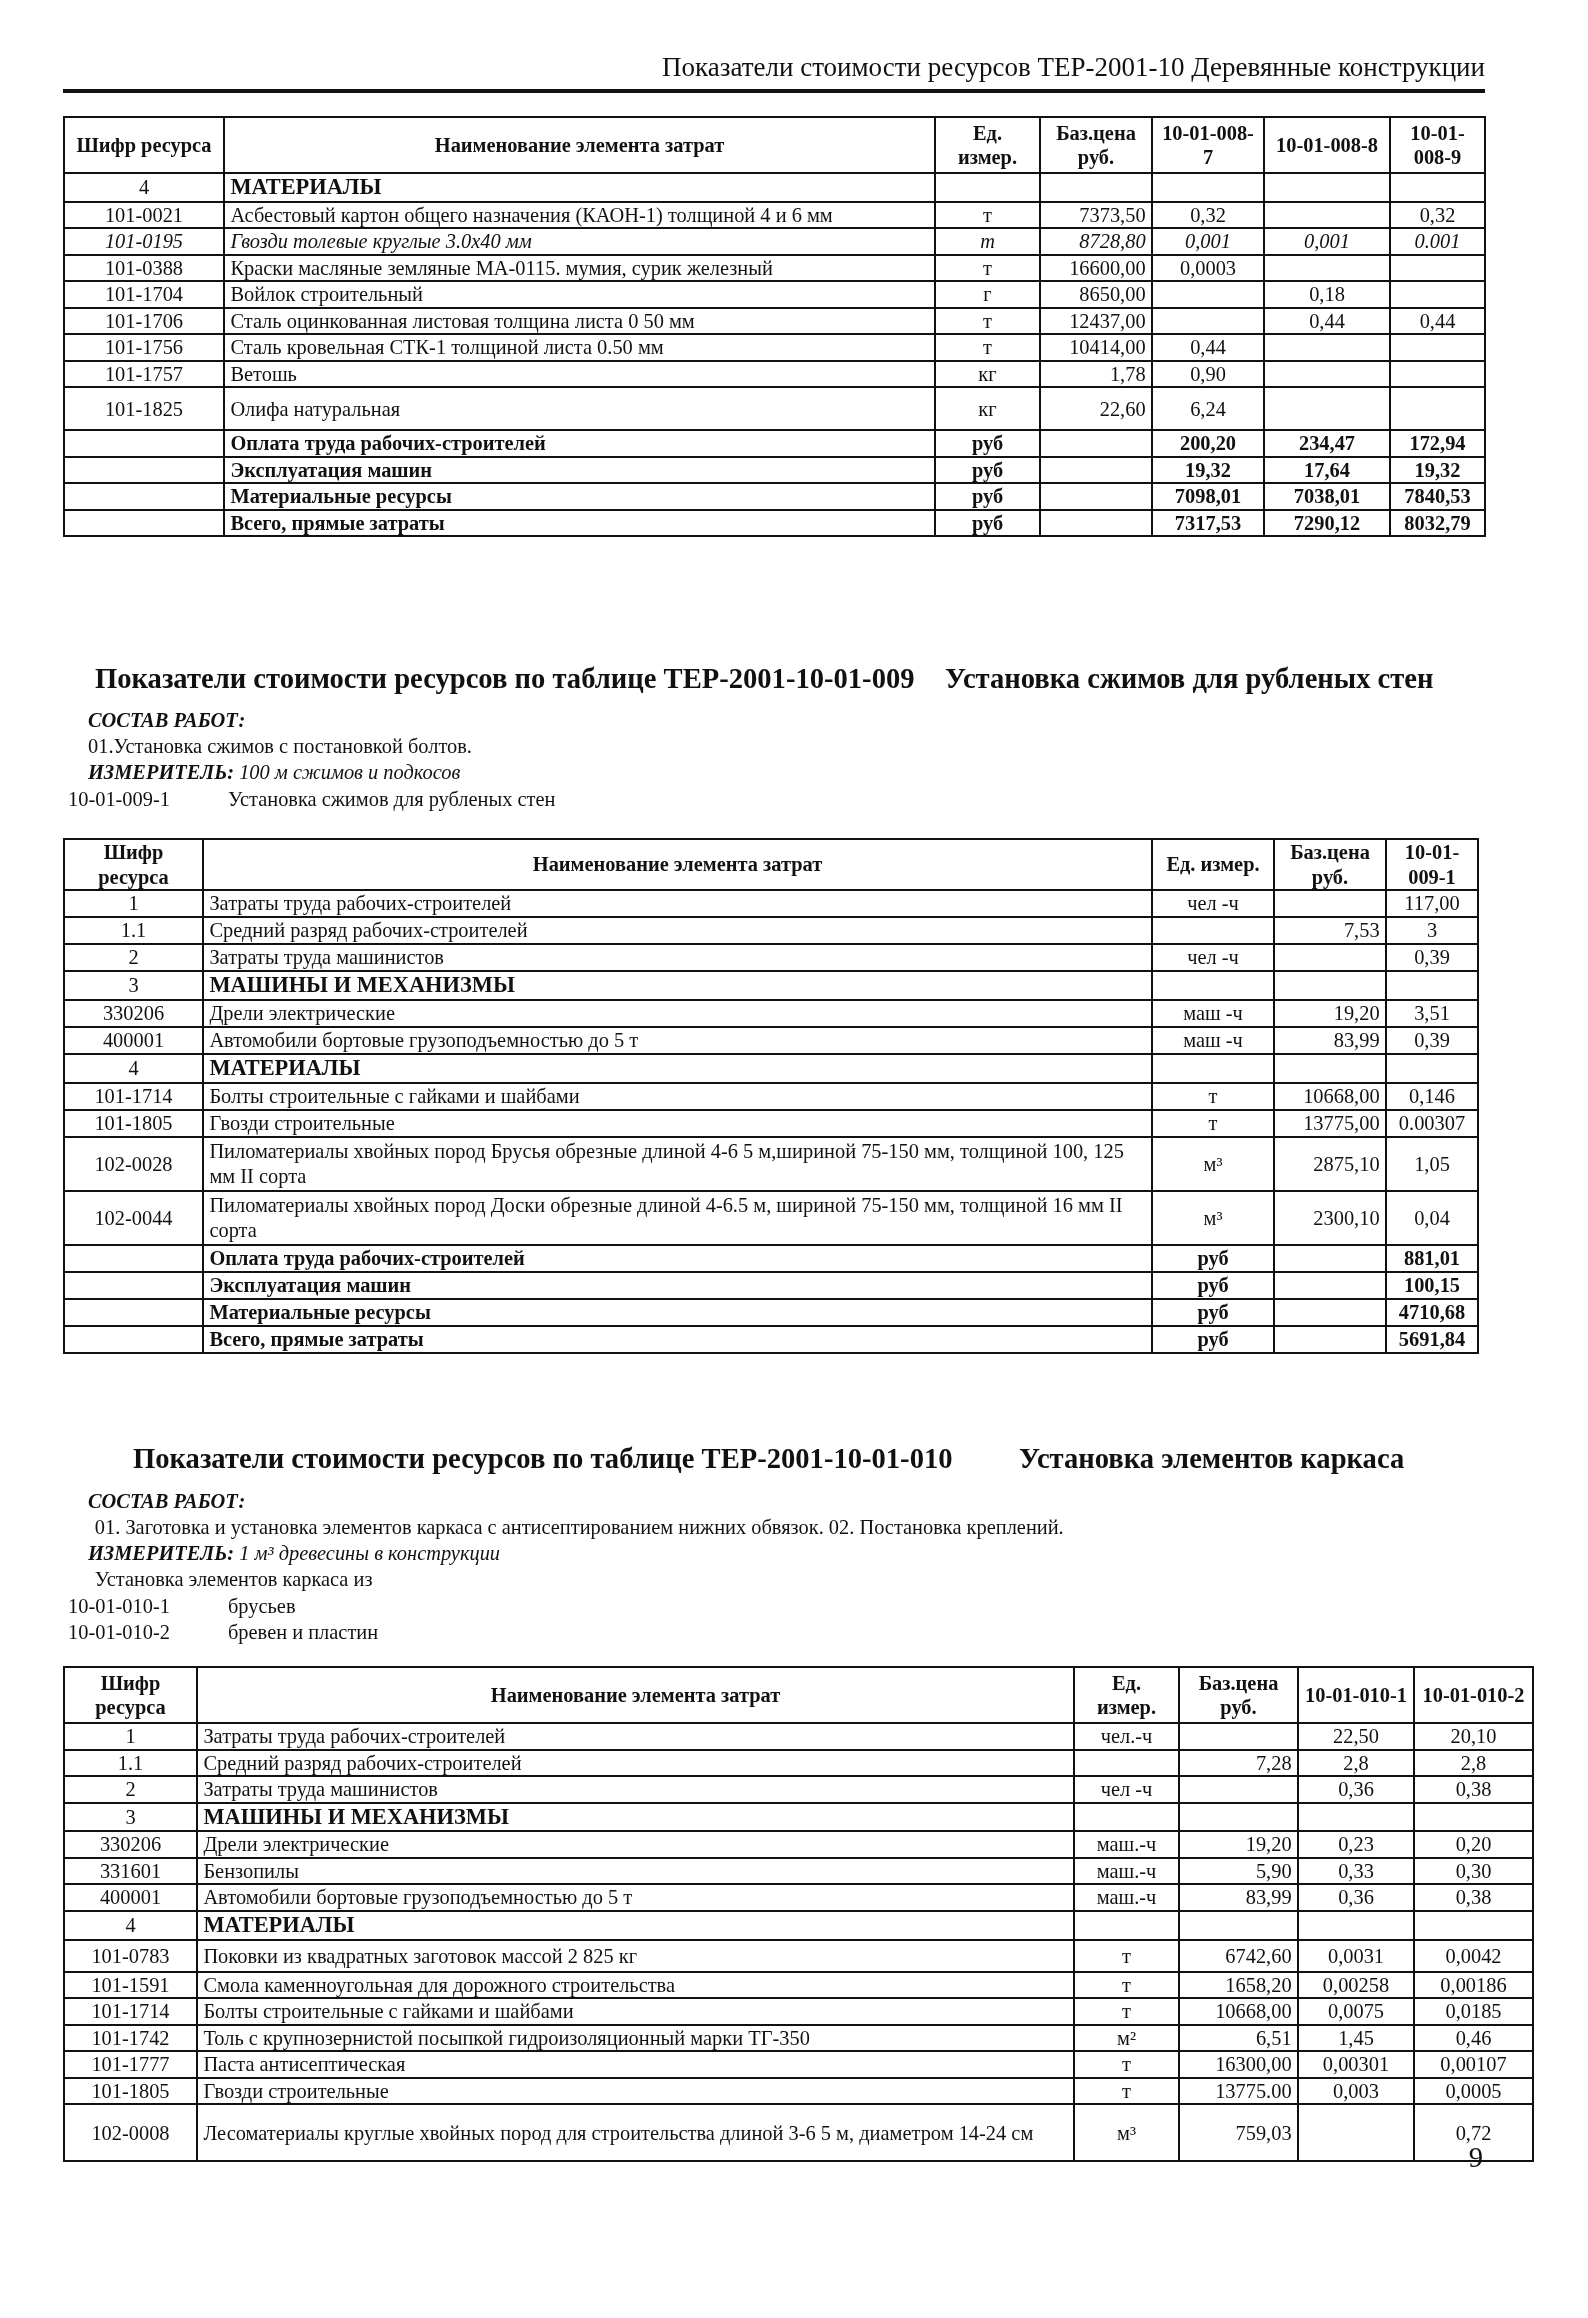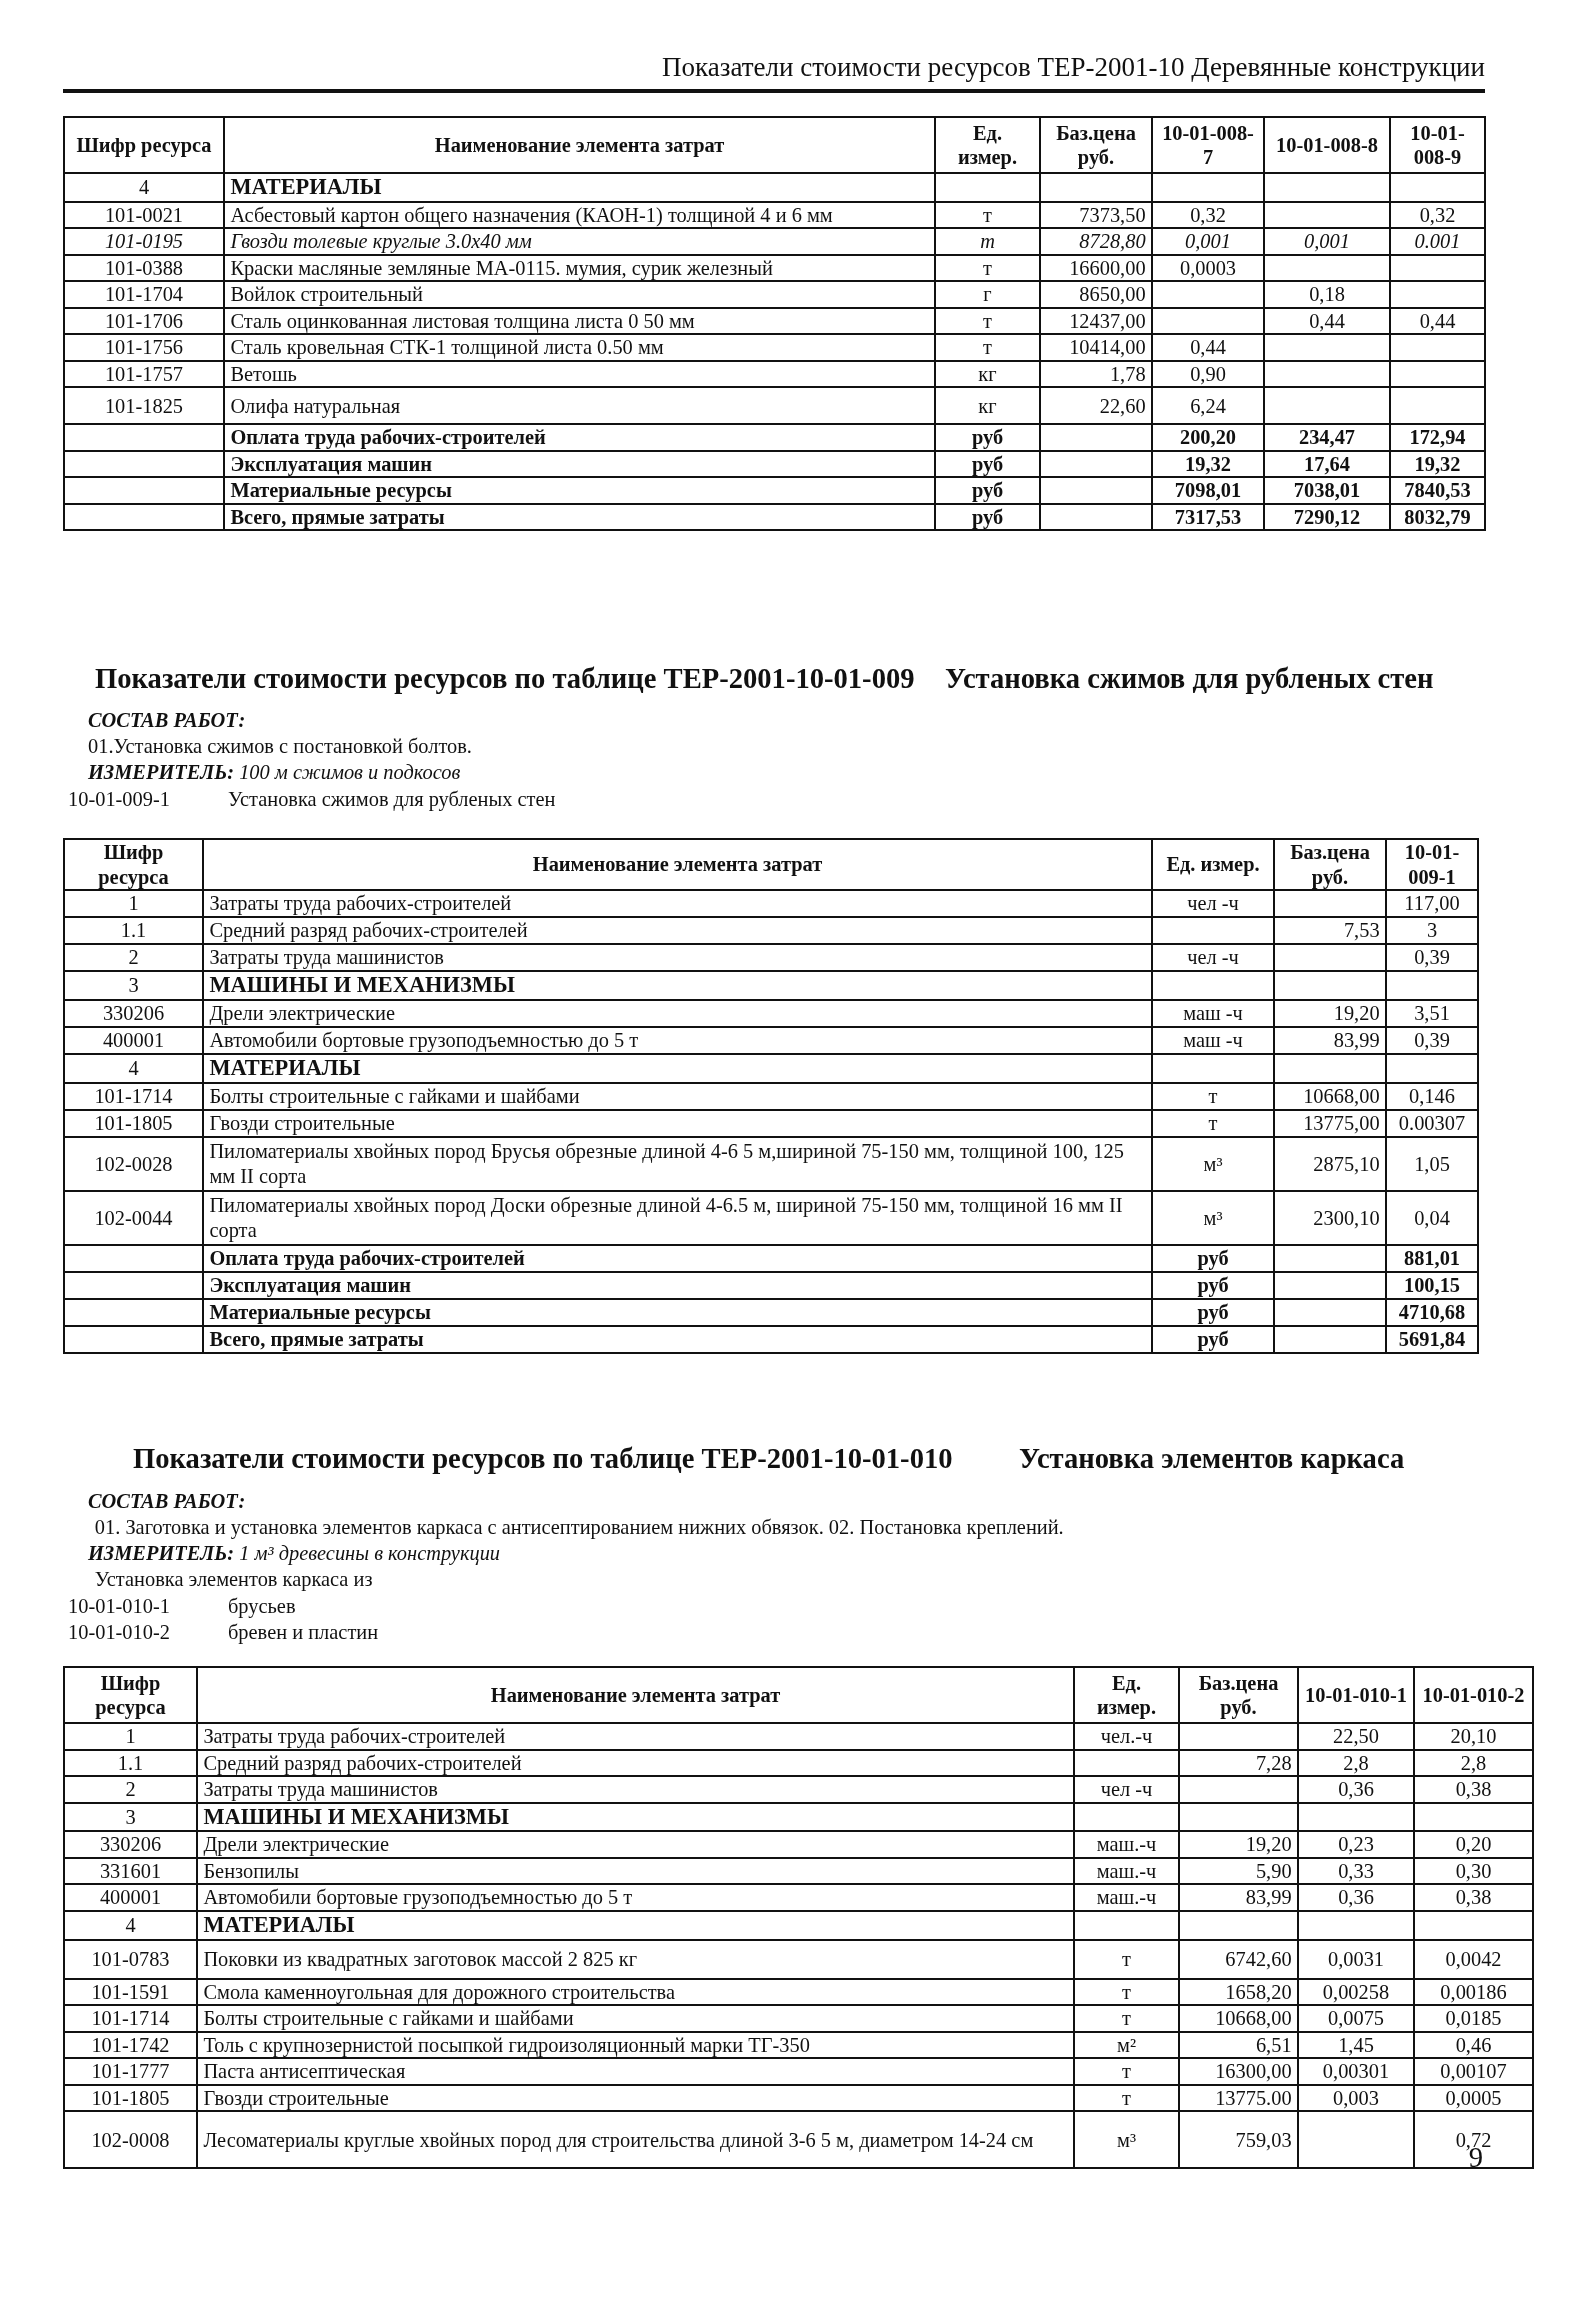--- a/index.html
+++ b/index.html
@@ -119,21 +119,21 @@
       </tr>
       <tr style="height: 26.5px;">
         <td class="code">101-1757</td>
         <td class="name">Ветошь</td>
         <td class="unit">кг</td>
         <td class="price">1,78</td>
         <td class="num">0,90</td>
         <td class="num"></td>
         <td class="num"></td>
       </tr>
-      <tr style="height: 37px; padding-left: 20px;">
+      <tr style="height: 43px; padding-left: 20px;">
         <td class="code">101-1825</td>
         <td class="name">Олифа натуральная</td>
         <td class="unit">кг</td>
         <td class="price">22,60</td>
         <td class="num">6,24</td>
         <td class="num"></td>
         <td class="num"></td>
       </tr>
       <tr class="total" style="height: 26.5px;">
         <td class="code"></td>
@@ -416,21 +416,21 @@
         <td class="num">0,38</td>
       </tr>
       <tr style="height: 26.5px;">
         <td class="code">4</td>
         <td class="name sec">МАТЕРИАЛЫ</td>
         <td class="unit"></td>
         <td class="price"></td>
         <td class="num"></td>
         <td class="num"></td>
       </tr>
-      <tr style="height: 39px;">
+      <tr style="height: 32px;">
         <td class="code">101-0783</td>
         <td class="name">Поковки из квадратных заготовок массой 2 825 кг</td>
         <td class="unit">т</td>
         <td class="price">6742,60</td>
         <td class="num">0,0031</td>
         <td class="num">0,0042</td>
       </tr>
       <tr style="height: 26.5px;">
         <td class="code">101-1591</td>
         <td class="name">Смола каменноугольная для дорожного строительства</td>

